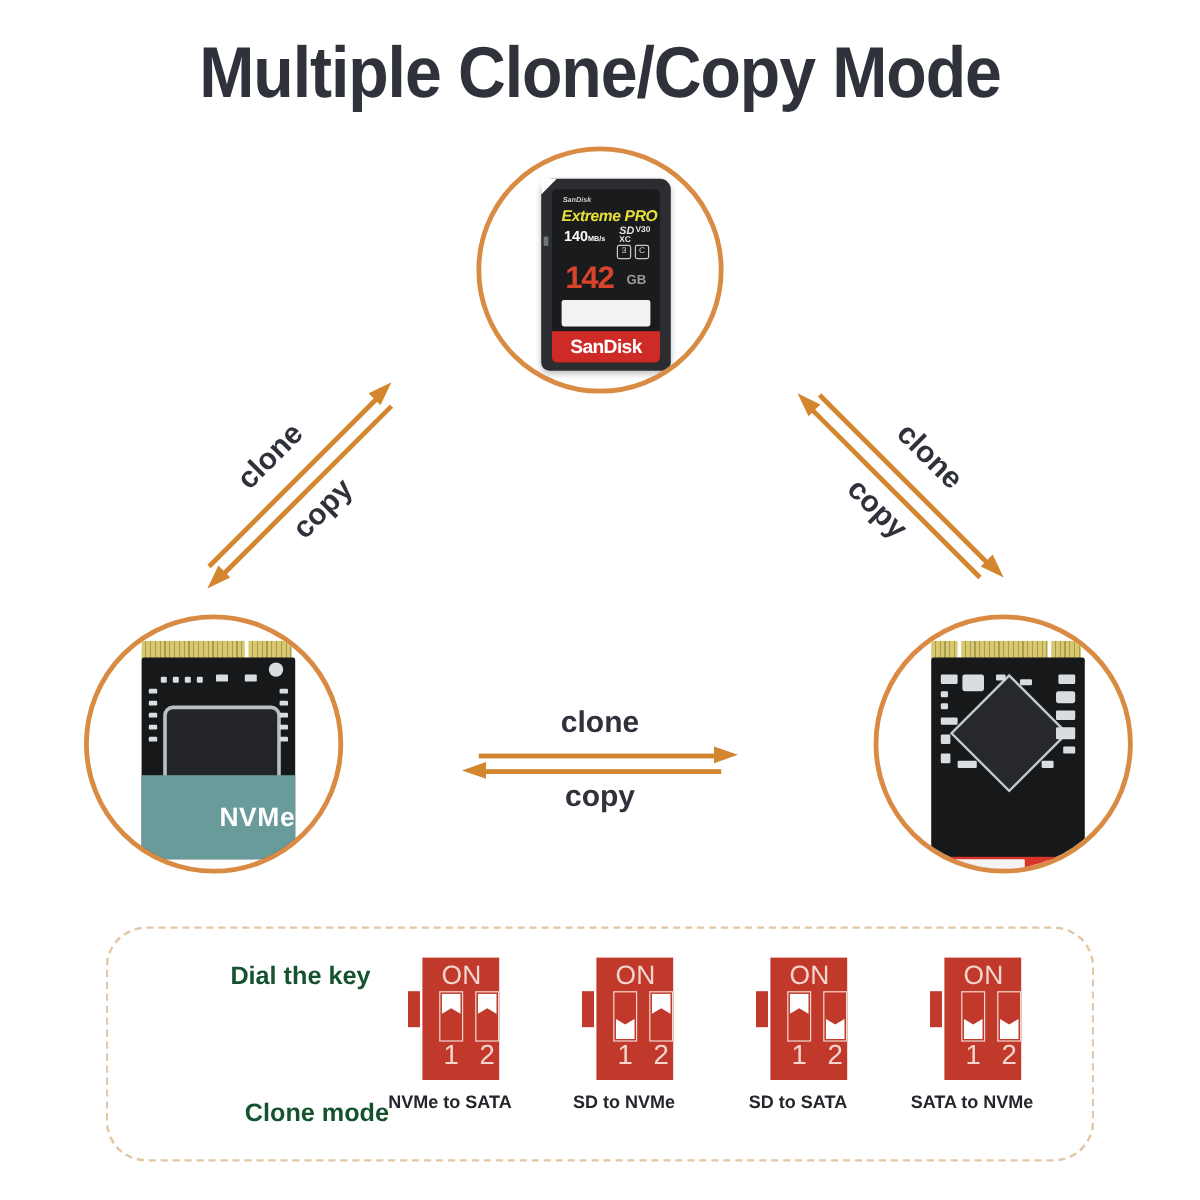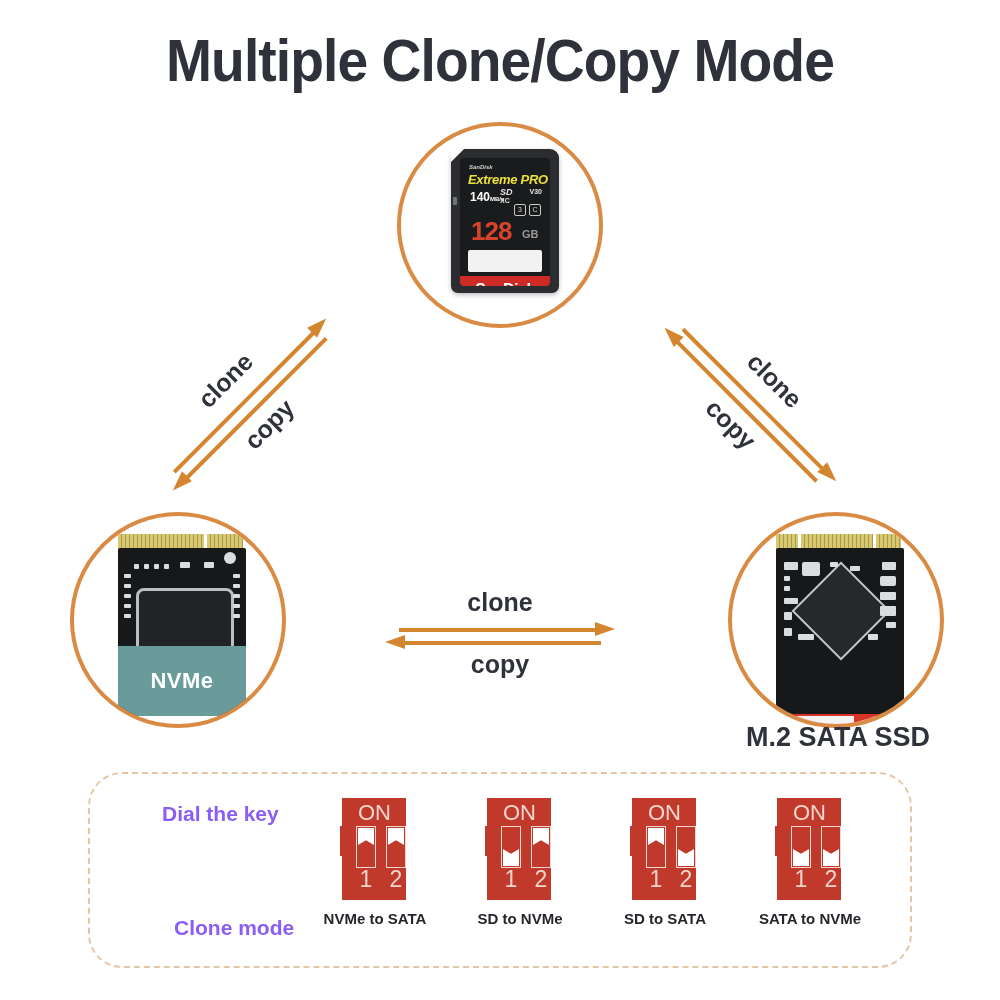--- a/index.html
+++ b/index.html
@@ -59,21 +59,21 @@
   #circle-sata  { left: 728px;  top: 512px; width: 216px; height: 216px; }
 
   #label-sd   { left: 380px; top: 337px; width: 240px; }
   #label-nvme { left: 38px;  top: 722px; width: 280px; }
   #label-sata { left: 698px; top: 722px; width: 280px; }
 
   
   .sd-card {
     position: absolute;
     left: 50px; top: 23px;
-    width: 108px; height: 144px;
+    width: 108px; height: 160px;
     background: #2b2d30;
     border-radius: 9px 9px 7px 7px;
     box-shadow: 0 2px 5px rgba(0,0,0,.25);
   }
   .sd-card:before { 
     content: "";
     position: absolute;
     left: 0; top: 0;
     border-top: 13px solid #ffffff;
     border-right: 13px solid transparent;
@@ -94,21 +94,21 @@
     font-size: 13px; font-weight: bold; font-style: italic;
     color: #e8e03a; letter-spacing: -.3px;
   }
   .sd-speed {
     position: absolute; left: 10px; top: 32px;
     font-size: 12px; font-weight: bold; color: #ffffff;
   }
   .sd-speed small { font-size: 6px; font-weight: bold; }
   .sd-logos {
     position: absolute; right: 8px; top: 30px;
-    display: flex; gap: 17px; align-items: flex-start;
+    display: flex; gap: 1px; align-items: flex-start;
   }
   .sd-logo-txt { font-size: 9px; font-weight: bold; font-style: italic; color:#e5e5e5; line-height:1; }
   .sd-logo-v30 { font-size: 7px; font-weight: bold; color:#e5e5e5; line-height:1; }
   .sd-badges {
     position: absolute; right: 9px; top: 46px;
     display:flex; gap: 3px;
   }
   .sd-badge {
     width: 10px; height: 10px; border: 1px solid #c9c9c9; border-radius: 2px;
     font-size: 7px; color:#d8d8d8; text-align:center; line-height:9px;
@@ -165,21 +165,21 @@
     position: absolute; left: 30px; top: 28px; width: 66px; height: 66px;
     background: #26282b; border: 2px solid #c3c9cb;
     transform: rotate(45deg);
   }
   .solder {
     position: absolute; background: #d9dde0; border-radius: 1px;
   }
   .teal-band {
     position: absolute; left: 0; bottom: 0; width: 128px; height: 70px;
     background: #6a9b9b;
-    display: flex; align-items: center; justify-content: center;
+    display: flex; align-items: center; justify-content: flex-end;
   }
   .teal-band span {
     color: #ffffff; font-size: 22px; font-weight: bold; letter-spacing: .5px;
   }
   .sata-bottom {
     position: absolute; left: 8px; bottom: -14px; width: 112px; height: 16px;
     background: #d8342a;
   }
   .sata-bottom:after {
     content:""; position:absolute; left: 4px; top: 2px; width: 66px; height: 12px;
@@ -235,39 +235,40 @@
   #dial-panel {
     position: absolute;
     left: 88px; top: 772px;
     width: 824px; height: 196px;
     border: 2px dashed #e3c6a6;
     border-radius: 34px;
     box-sizing: border-box;
   }
   .panel-row-label {
     position: absolute;
-    font-size: 21px; font-weight: bold; color: #8b5cf6;
+    font-size: 21px; font-weight: bold; color: #14532d;
     white-space: nowrap;
+    margin-left: 30px;
   }
   #lbl-dial  { left: 72px; top: 28px; }
   #lbl-mode  { left: 84px; top: 142px; }
 
   .switch-col {
     position: absolute;
     top: 24px;
     width: 150px;
     text-align: center;
   }
   .dip {
     position: relative;
     width: 70px; height: 102px;
     margin: 0 auto;
   }
   .dip-body {
-    position: absolute; left: 2px; top: 0;
+    position: absolute; left: 12px; top: 0;
     width: 64px; height: 102px;
     background: #c0392b;
   }
   .dip-tab {
     position: absolute; left: 0; top: 28px;
     width: 10px; height: 30px;
     background: #c0392b;
   }
   .dip-on {
     position: absolute; left: 16px; top: 2px;
@@ -329,21 +330,21 @@
           <div>
             <div class="sd-logo-txt">SD</div>
             <div class="sd-logo-v30">XC</div>
           </div>
           <div class="sd-logo-v30">V30</div>
         </div>
         <div class="sd-badges">
           <div class="sd-badge">3</div>
           <div class="sd-badge">C</div>
         </div>
-        <div class="sd-cap">128</div>
+        <div class="sd-cap">142</div>
         <div class="sd-cap-unit">GB</div>
         <div class="sd-white-strip"></div>
         <div class="sd-red-band">
           <span>SanDisk</span>
         </div>
       </div>
       <div class="sd-lock"></div>
     </div>
   </div>
 
@@ -401,21 +402,20 @@
         <div class="solder" style="right:8px;  top:44px; width:16px; height:8px;"></div>
         <div class="solder" style="right:8px;  top:58px; width:16px; height:10px;"></div>
         <div class="solder" style="right:8px;  top:74px; width:10px; height:6px;"></div>
         <div class="solder" style="right:26px; top:86px; width:10px; height:6px;"></div>
         <div class="solder" style="left:54px; top:14px; width:8px; height:5px;"></div>
         <div class="solder" style="left:74px; top:18px; width:10px; height:5px;"></div>
       </div>
       <div class="sata-bottom"></div>
     </div>
   </div>
-  <div id="label-sata" class="device-label">M.2 SATA SSD</div>
 
   <div id="arrow-left" class="arrow-pair">
     <div class="arrow-line line-clone">
       <div class="bar"></div>
         <div class="head head-right"></div>
     </div>
     <div class="arrow-line line-copy">
       <div class="bar"></div>
         <div class="head head-left"></div>
     </div>

